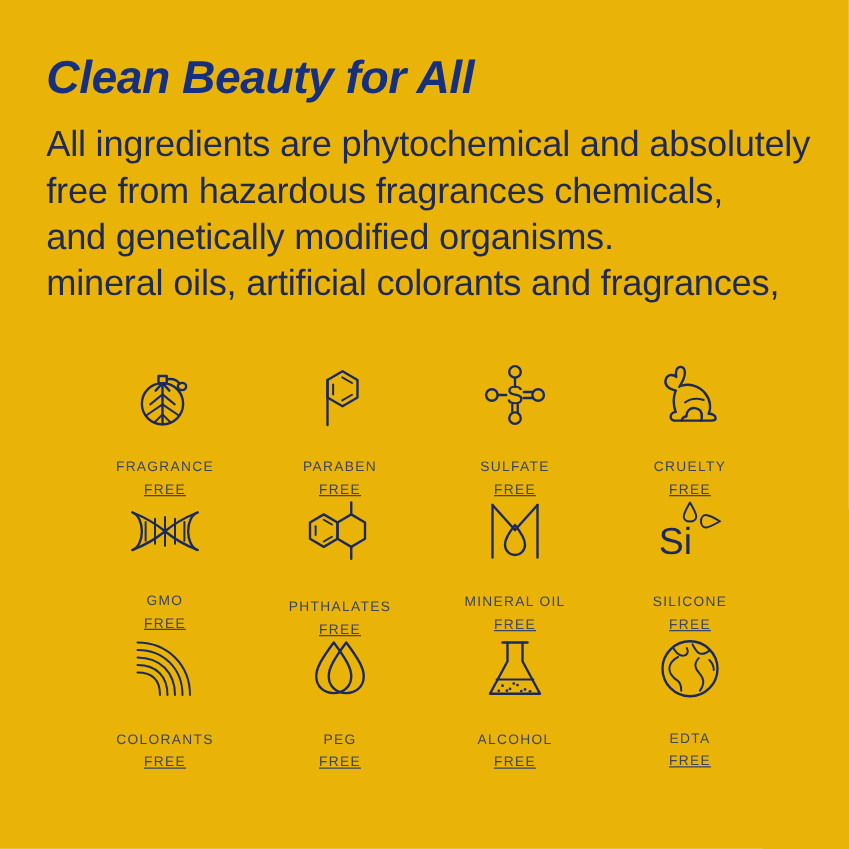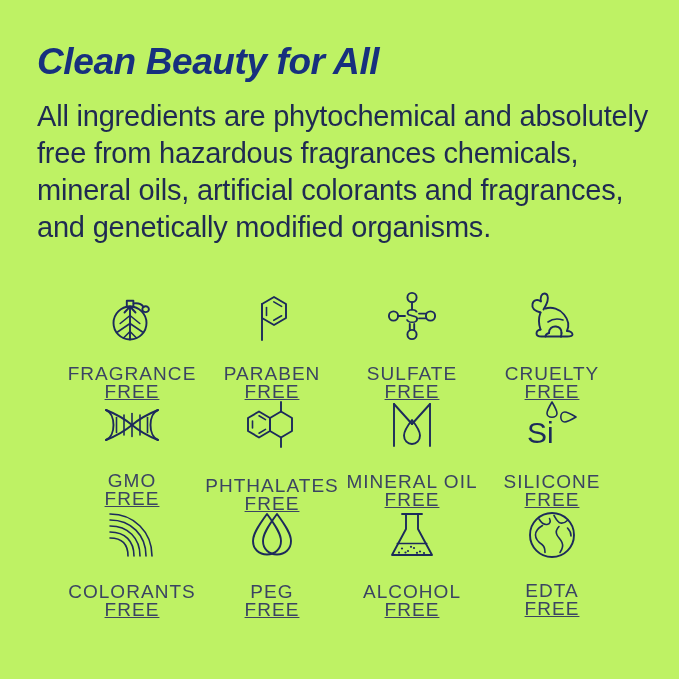--- a/index.html
+++ b/index.html
@@ -11,21 +11,21 @@
     width: 679px;
     height: 679px;
     background: #f5f5f4;
     font-family: "Liberation Sans", sans-serif;
     overflow: hidden;
   }
   .page {
     position: relative;
     width: 679px;
     height: 679px;
-    background: #bef264;
+    background: #eab308;
     box-sizing: border-box;
   }
 
   
   .header {
     padding: 40px 34px 0 37px;
   }
   .title {
     font-family: "Liberation Sans", sans-serif;
     font-style: italic;
@@ -75,21 +75,21 @@
     justify-content: center;
   }
   .icon-wrap svg {
     display: block;
     overflow: visible;
   }
   .cap {
     margin-top: 21px;
     text-align: center;
     font-family: "Liberation Sans", sans-serif;
-    font-size: 19px;
+    font-size: 11px;
     line-height: 18px;
     letter-spacing: 1.05px;
     color: #3b4462;
     text-transform: uppercase;
     white-space: nowrap;
   }
   .cap .l2 { display: block; text-decoration: underline; }
 
   
   .st {
@@ -126,22 +126,22 @@
 </head>
 <body>
 
 <div class="page">
 
   <div class="header">
     <h1 class="title">Clean Beauty for All</h1>
     <p class="body-copy">
       <span class="line">All ingredients are phytochemical and absolutely</span>
       <span class="line">free from hazardous fragrances chemicals,</span>
+      <span class="line">and genetically modified organisms.</span>
       <span class="line">mineral oils, artificial colorants and fragrances,</span>
-      <span class="line">and genetically modified organisms.</span>
     </p>
   </div>
 
   <div class="grid">
 
     <div class="cell">
       <div class="icon-wrap">
         <svg width="56" height="56" viewBox="0 0 56 56">
           <circle class="st" cx="26" cy="35" r="16.5"></circle>
           <path class="st" d="M20.5 24.5 L26 18.5 L31.5 24.5"></path>

